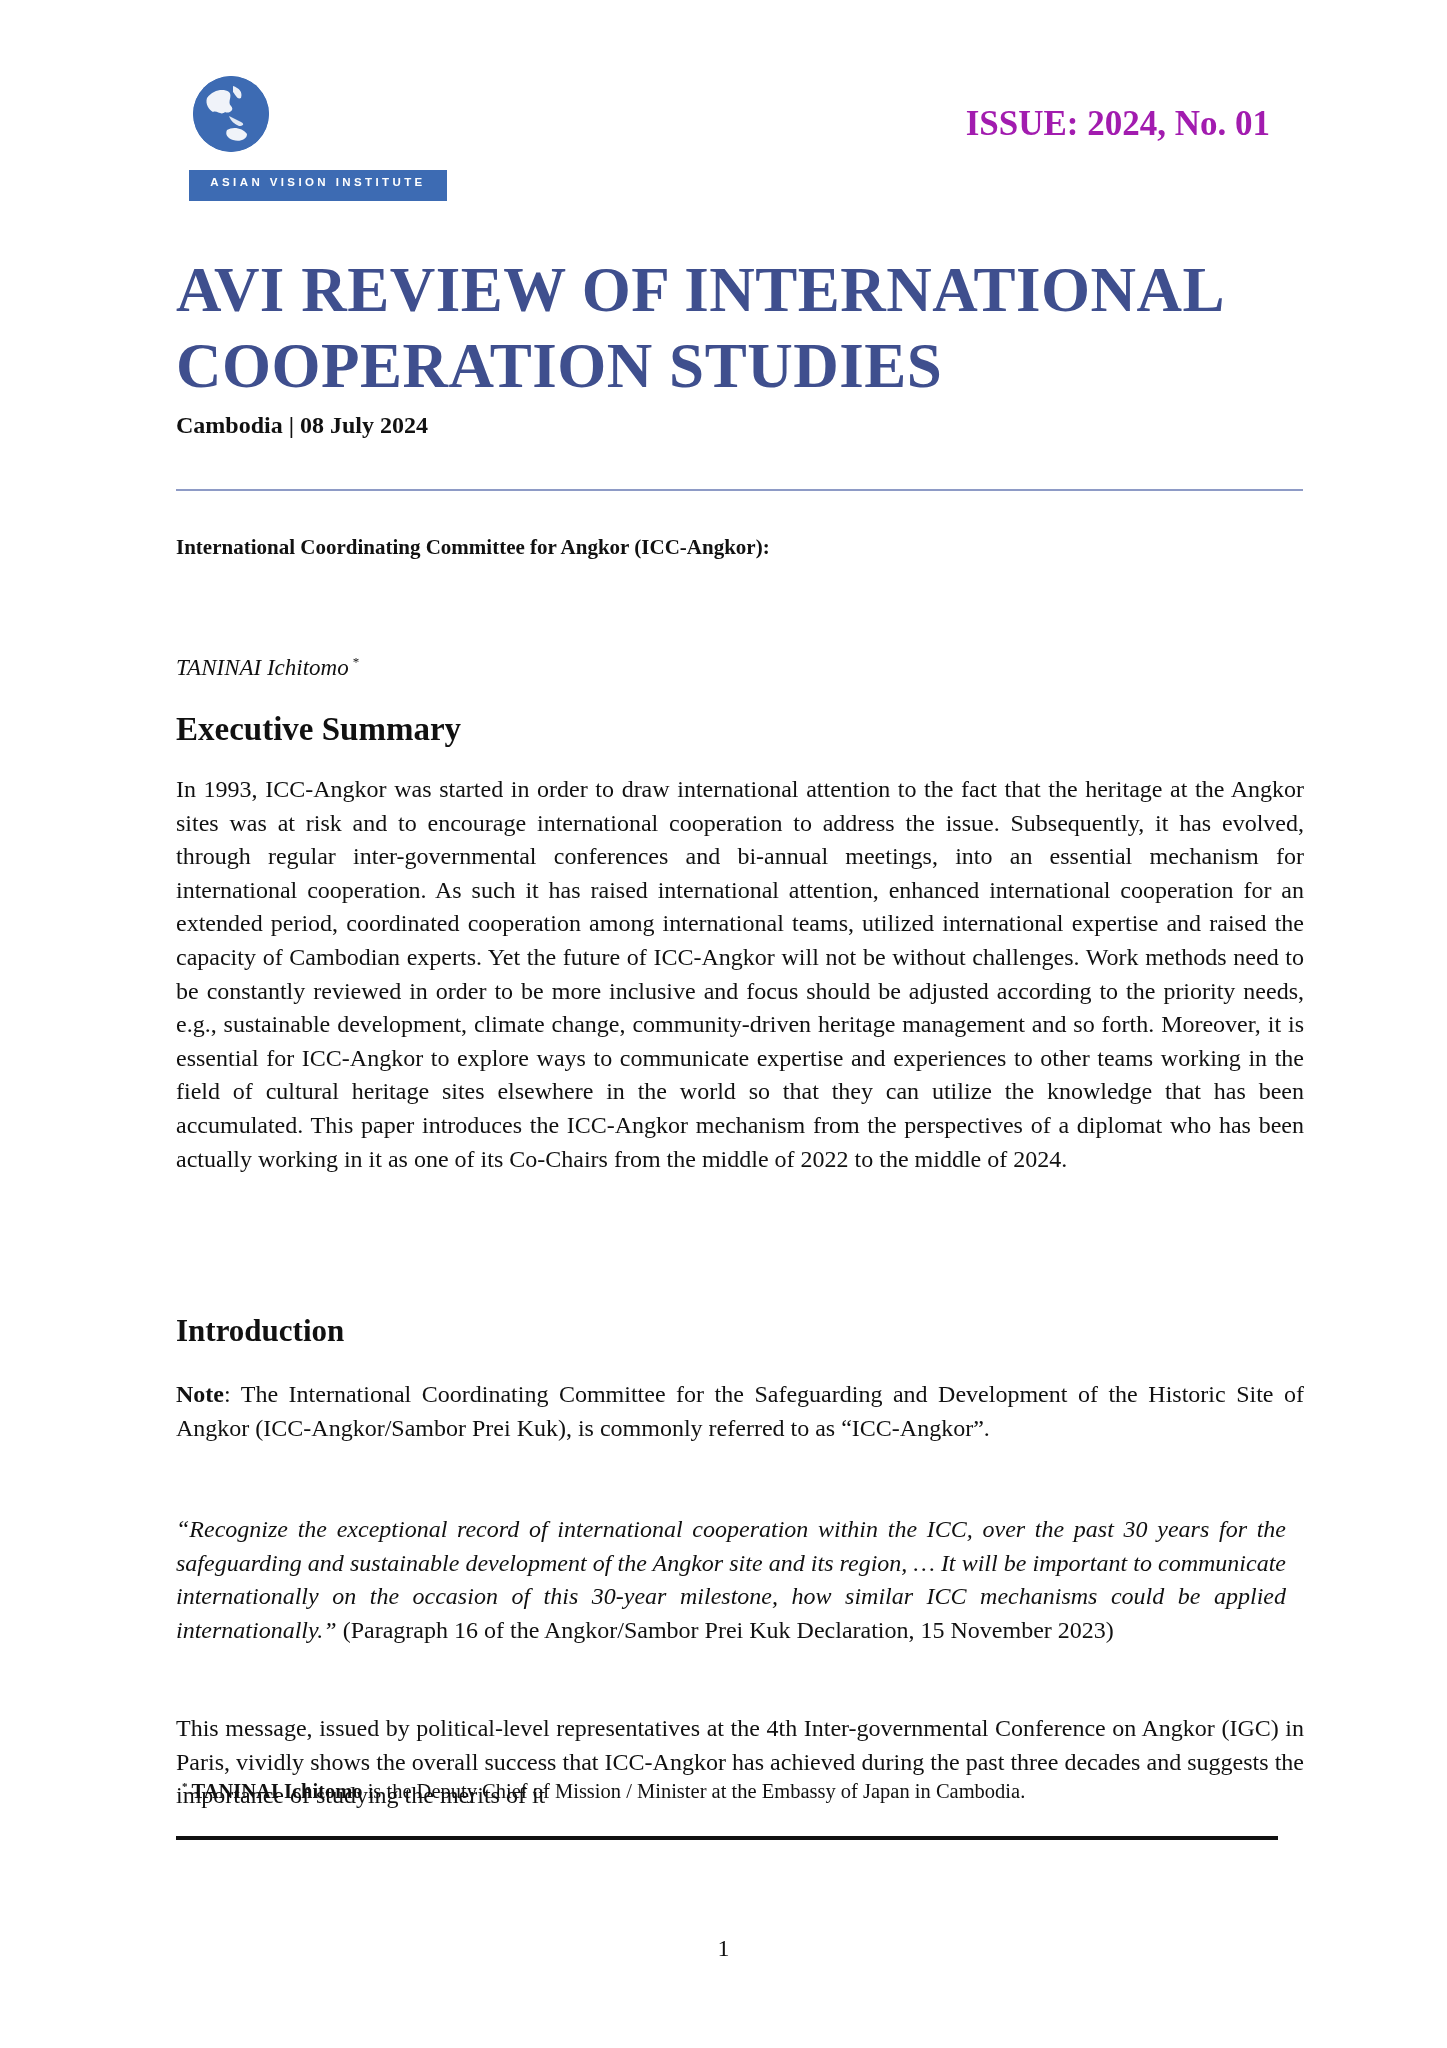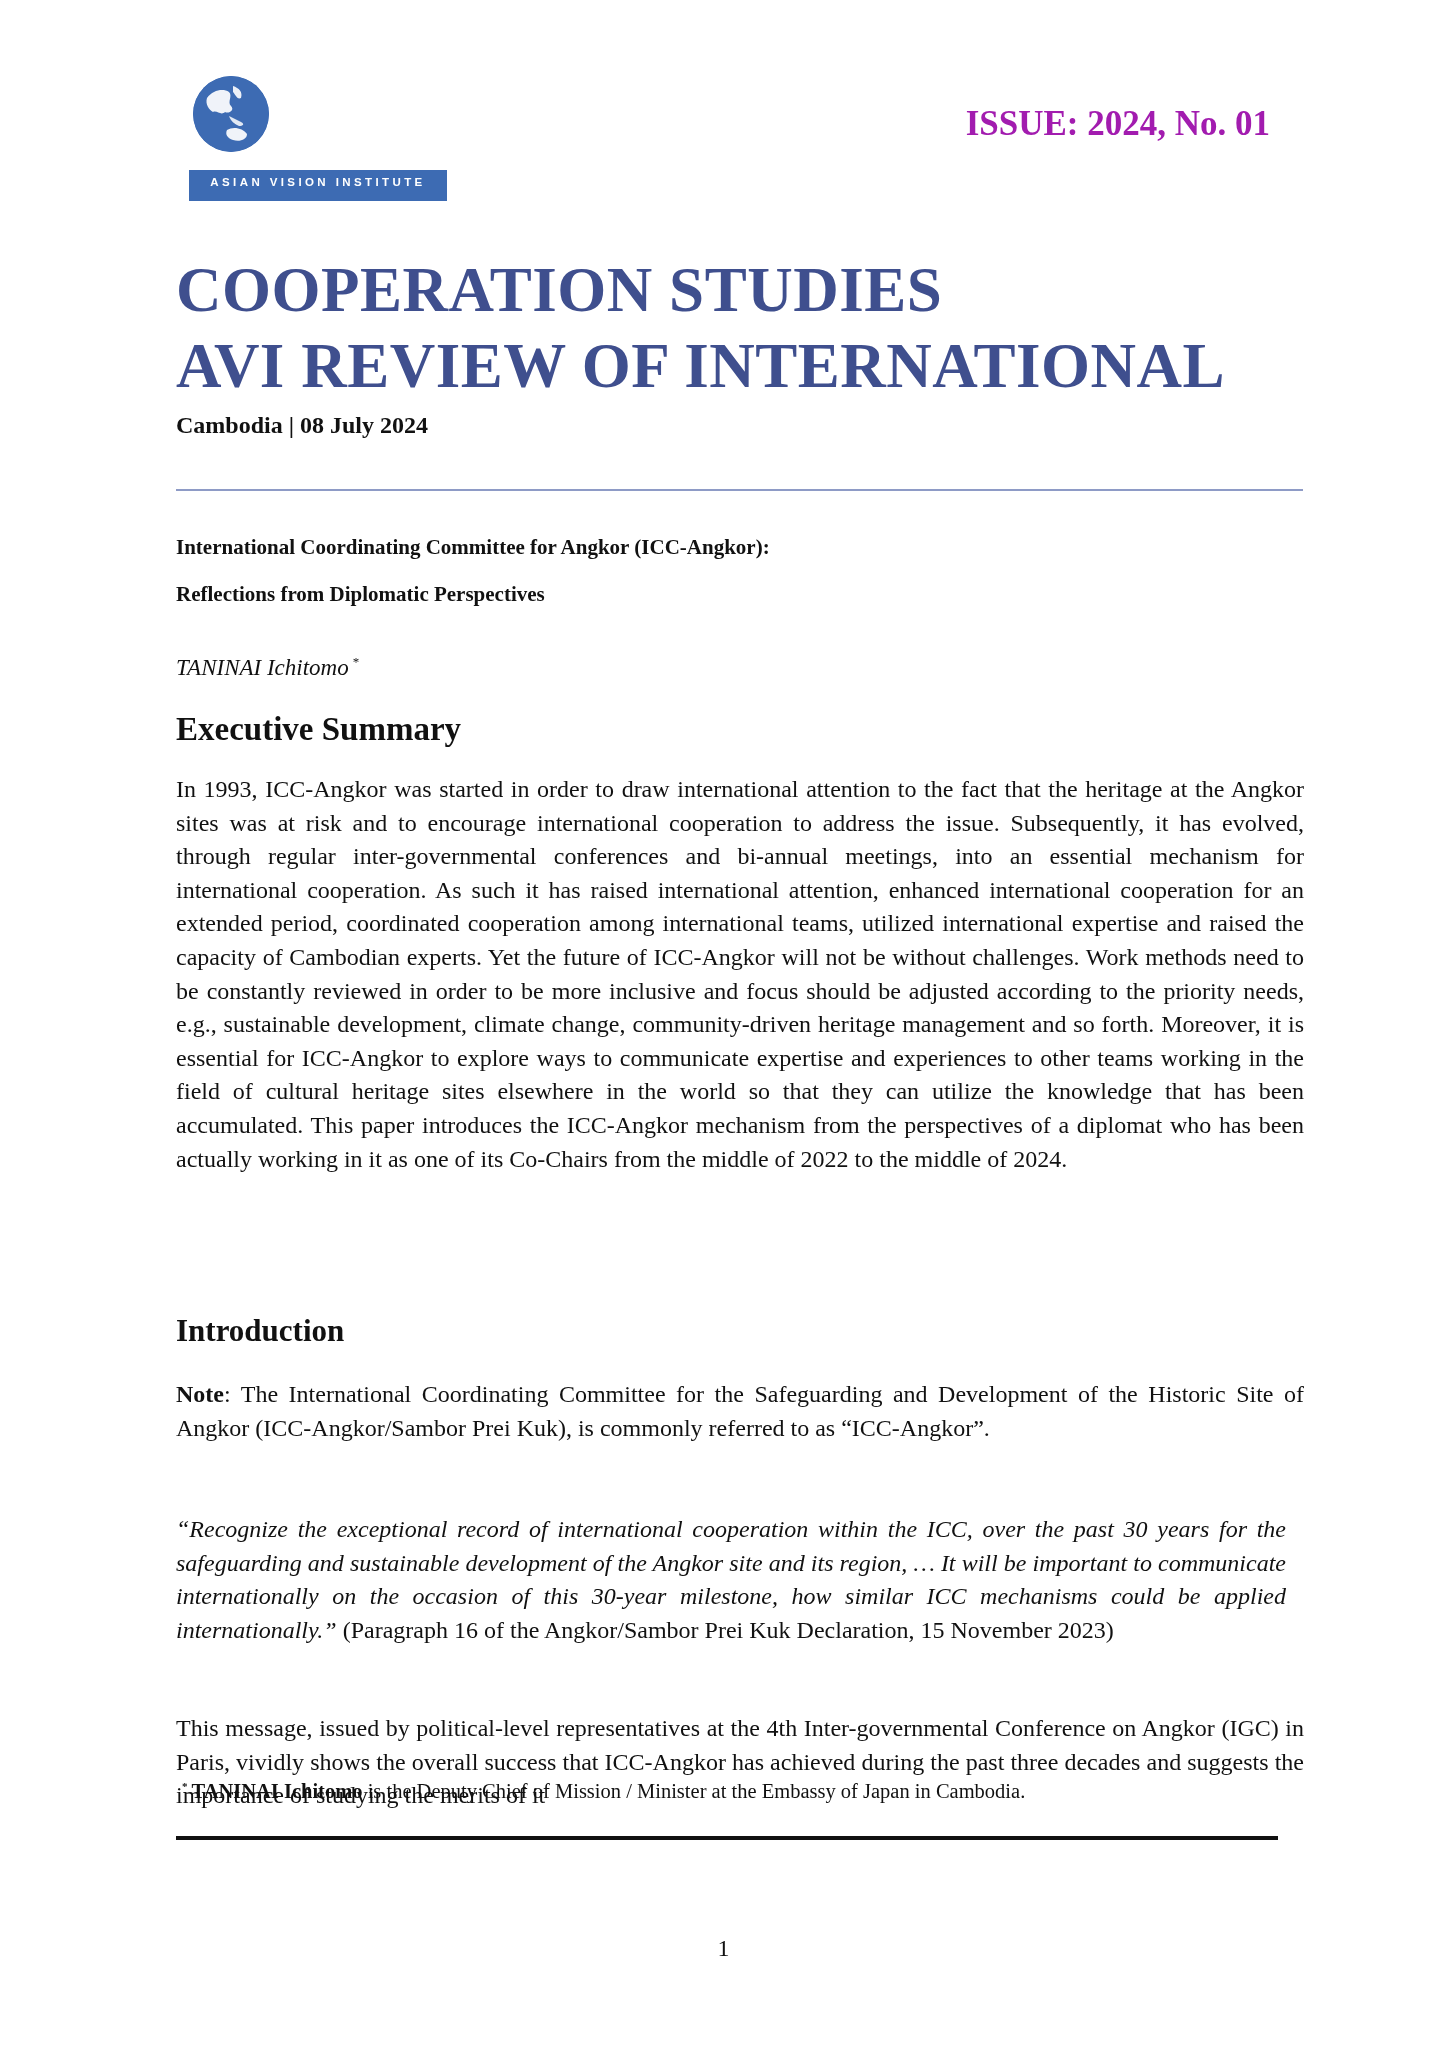--- a/index.html
+++ b/index.html
@@ -52,31 +52,30 @@
         <path d="M36 40 C40 42 44 44 48 46 C52 48 50 50 46 50 C42 48 38 46 36 40 Z" fill="#ffffff" opacity="0.85"></path>
         <path d="M34 54 C40 50 50 52 54 58 C54 64 46 66 40 64 C34 62 32 58 34 54 Z" fill="#ffffff" opacity="0.92"></path>
       </svg>
     </div>
     <div class="bar">ASIAN VISION INSTITUTE</div>
   </div>
 
   <div class="issue">ISSUE: 2024, No. 01</div>
 
   <div class="journal-title">
+    <div>AVI REVIEW OF INTERNATIONAL</div>
     <div>COOPERATION STUDIES</div>
-    <div>AVI REVIEW OF INTERNATIONAL</div>
   </div>
 
   <div class="dateline">Cambodia | 08 July 2024</div>
 
   <div class="divider"></div>
 
   <div class="article-title">
     <div>International Coordinating Committee for Angkor (ICC-Angkor):</div>
-    <div>Reflections from Diplomatic Perspectives</div>
   </div>
 
   <div class="author">
     <span>TANINAI Ichitomo</span><sup>*</sup>
   </div>
 
   <div class="h2" style="top:711px;">Executive Summary</div>
 
   <div class="para" style="top:773px;">In 1993, ICC-Angkor was started in order to draw international attention to the fact that the heritage at the Angkor sites was at risk and to encourage international cooperation to address the issue. Subsequently, it has evolved, through regular inter-governmental conferences and bi-annual meetings, into an essential mechanism for international cooperation. As such it has raised international attention, enhanced international cooperation for an extended period, coordinated cooperation among international teams, utilized international expertise and raised the capacity of Cambodian experts. Yet the future of ICC-Angkor will not be without challenges. Work methods need to be constantly reviewed in order to be more inclusive and focus should be adjusted according to the priority needs, e.g., sustainable development, climate change, community-driven heritage management and so forth. Moreover, it is essential for ICC-Angkor to explore ways to communicate expertise and experiences to other teams working in the field of cultural heritage sites elsewhere in the world so that they can utilize the knowledge that has been accumulated. This paper introduces the ICC-Angkor mechanism from the perspectives of a diplomat who has been actually working in it as one of its Co-Chairs from the middle of 2022 to the middle of 2024.</div>
 

